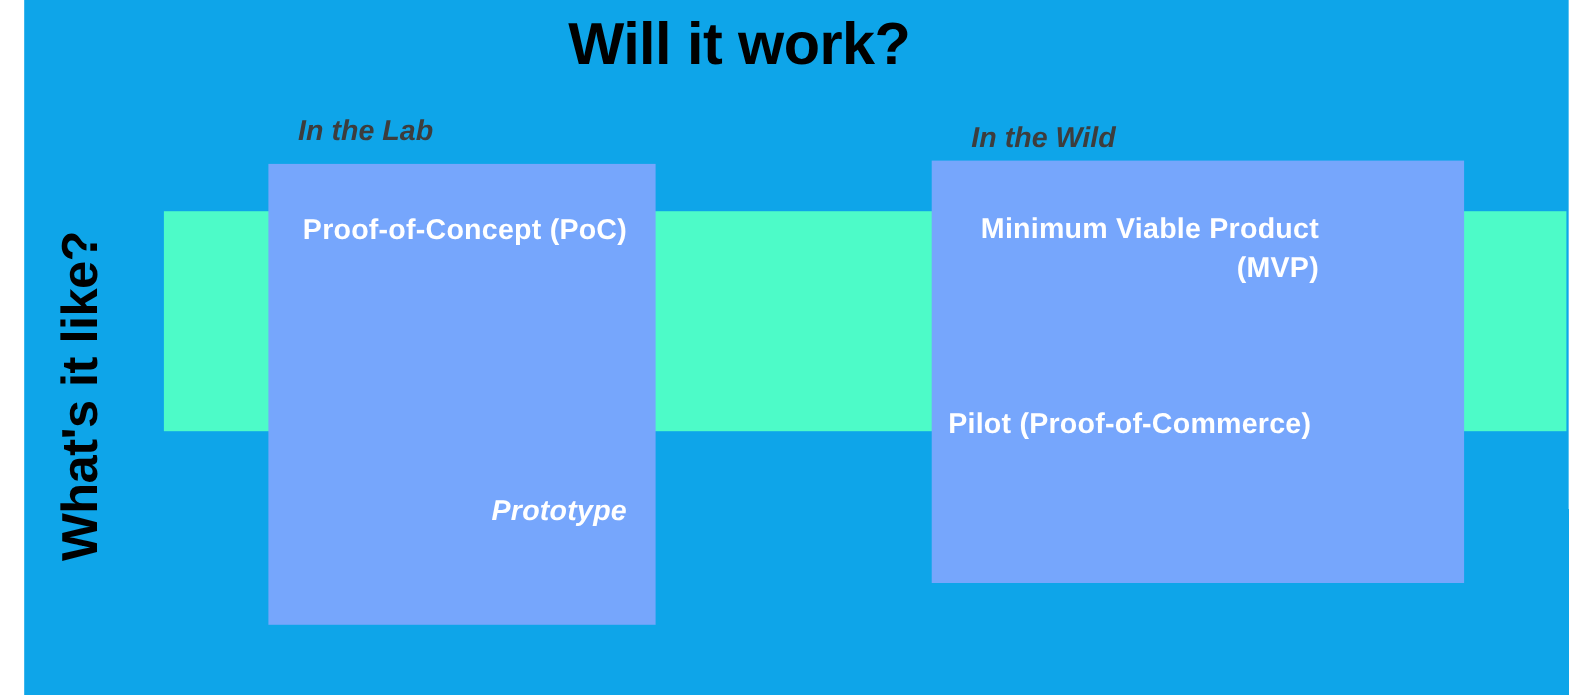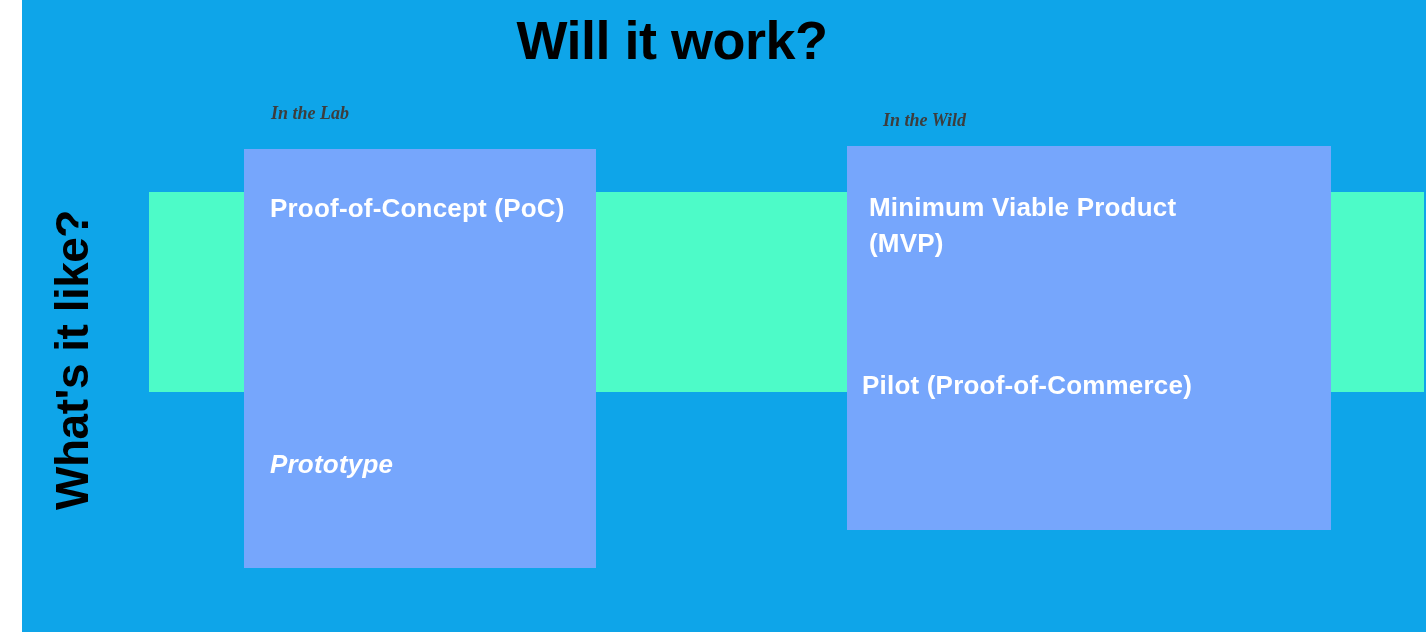--- a/index.html
+++ b/index.html
@@ -61,26 +61,25 @@
     left: 127px;
     top: 192px;
     width: 1275px;
     height: 200px;
     background: #4dfbc8;
   }
 
   
   .column-header {
     position: absolute;
-    font-size: 18px;
+    font-size: 26px;
     font-weight: bold;
     font-style: italic;
     color: #3d3d3d;
     white-space: nowrap;
-    font-family: Liberation Serif, serif;
   }
   #header-lab  { left: 249px; top: 103px; }
   #header-wild { left: 861px; top: 110px; }
 
   
   .stage-box {
     position: absolute;
     background: #76a6fc;
   }
   #box-lab {
@@ -96,20 +95,21 @@
     height: 384px;
   }
 
   .stage-item {
     position: absolute;
     color: #ffffff;
     font-size: 26px;
     font-weight: 600;
     line-height: 1.38;
     letter-spacing: 0.2px;
+    text-align: right;
   }
   
   #item-poc       { left: 26px; top: 42px;  width: 300px; }
   #item-prototype { left: 26px; top: 298px; width: 300px; font-style: italic; }
   
   #item-mvp       { left: 22px; top: 44px;  width: 330px; }
   #item-pilot     { left: 15px; top: 222px; width: 330px; }
 </style>
 </head>
 <body>

